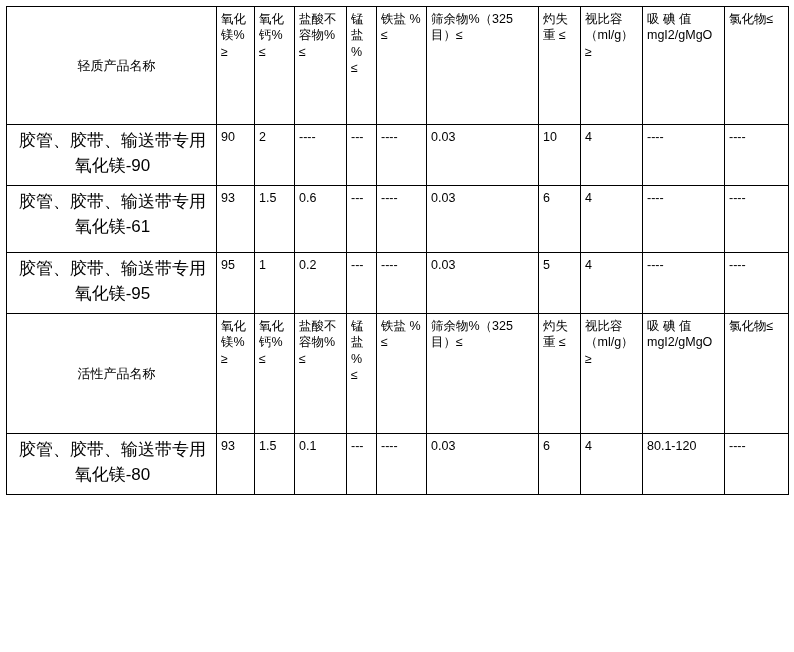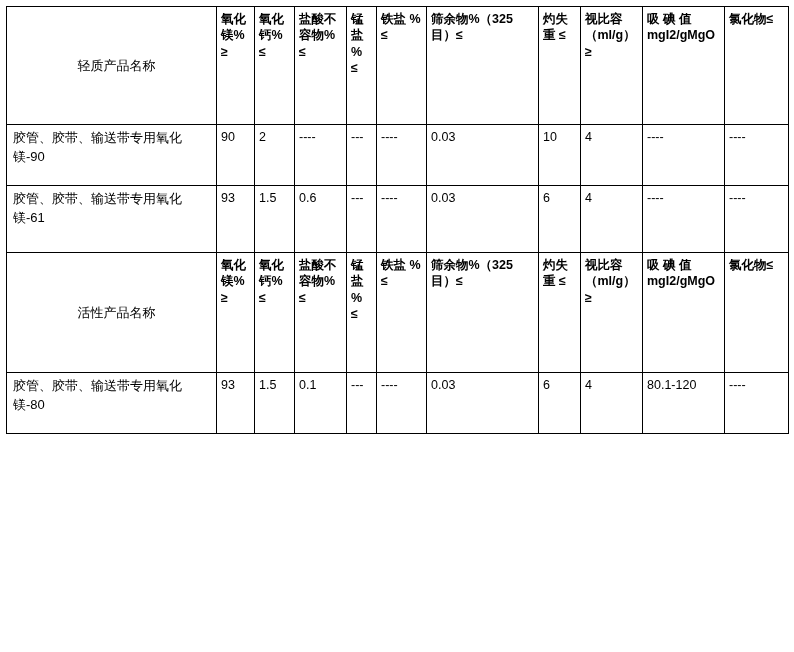--- a/index.html
+++ b/index.html
@@ -45,21 +45,20 @@
   col.c6 { width: 72px; }
   col.c7 { width: 40px; }
   col.c8 { width: 42px; }
   col.c9 { width: 62px; }
   col.c10 { width: 82px; }
   col.c11 { width: 64px; }
 
   .hdr-cell {
     font-size: 12.5px;
     line-height: 1.3;
-    font-weight: bold;
   }
   .hdr-name {
     vertical-align: middle !important;
     text-align: center;
     padding-left: 14px !important;
     font-size: 13px;
   }
   .row-head {
     height: 118px;
   }
@@ -67,22 +66,23 @@
     height: 120px;
   }
   .tall-row td {
     height: 52px;
   }
   .taller-row td {
     height: 58px;
   }
   .name-cell {
     padding-left: 6px !important;
-    font-size: 13px;
+    font-size: 17px;
     line-height: 1.45;
+    text-align: center;
   }
   .tiny-stack {
     letter-spacing: 0px;
   }
 </style>
 </head>
 <body>
 
 <div id="sheet">
   <table class="spec">
@@ -135,20 +135,33 @@
         <td>1.5</td>
         <td>0.6</td>
         <td class="tiny-stack">---</td>
         <td>----</td>
         <td colspan="2">0.03</td>
         <td>6</td>
         <td>4</td>
         <td>----</td>
         <td>----</td>
       </tr>
+      <tr class="tall-row">
+        <td class="name-cell">胶管、胶带、输送带专用氧化镁-95</td>
+        <td>95</td>
+        <td>1</td>
+        <td>0.2</td>
+        <td class="tiny-stack">---</td>
+        <td>----</td>
+        <td colspan="2">0.03</td>
+        <td>5</td>
+        <td>4</td>
+        <td>----</td>
+        <td>----</td>
+      </tr>
 
       <tr class="row-head2">
         <td class="hdr-name">活性产品名称</td>
         <td class="hdr-cell">氧化镁% ≥</td>
         <td class="hdr-cell">氧化钙% ≤</td>
         <td class="hdr-cell">盐酸不容物% ≤</td>
         <td class="hdr-cell">锰盐% ≤</td>
         <td class="hdr-cell">铁盐 % ≤</td>
         <td class="hdr-cell" colspan="2">筛余物%（325目）≤</td>
         <td class="hdr-cell">灼失重 ≤</td>

